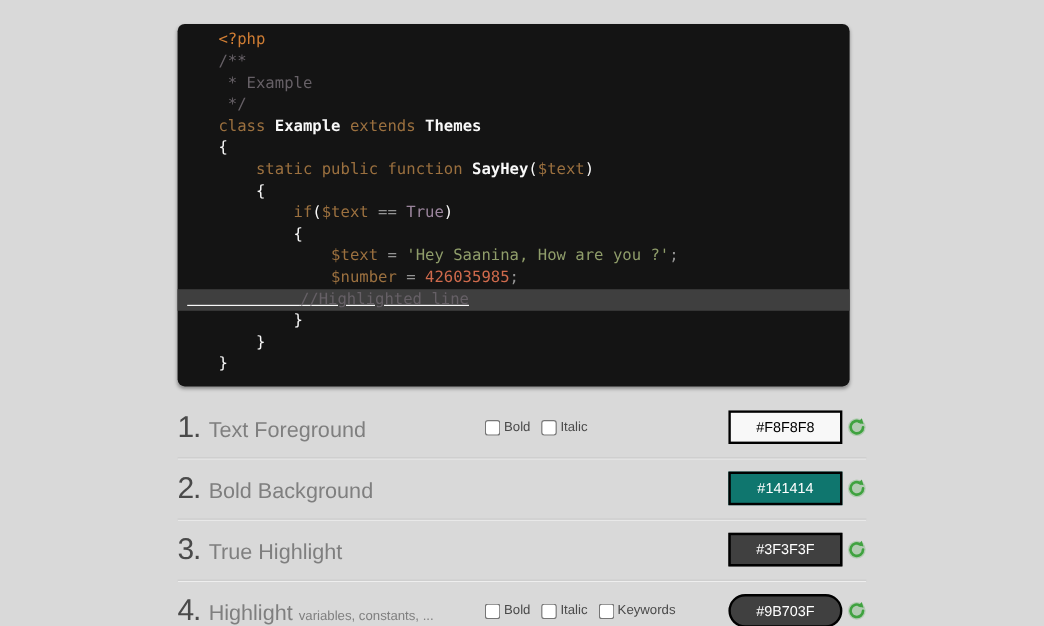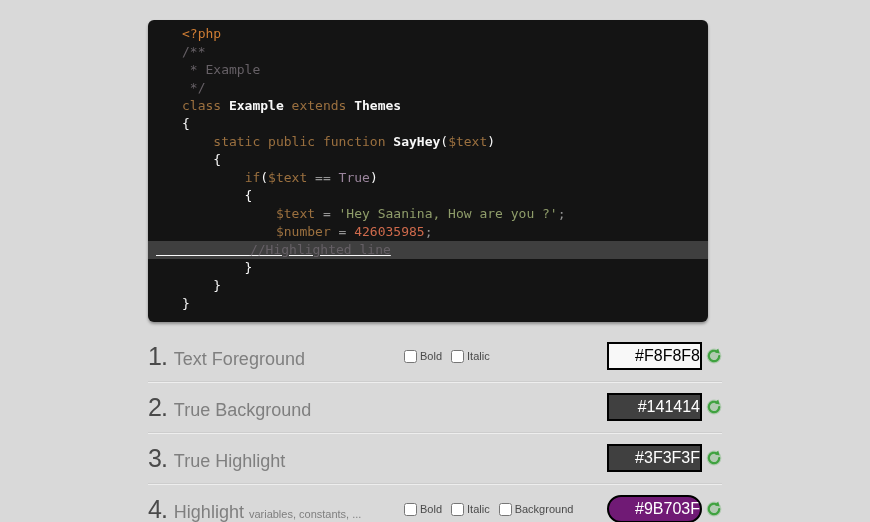--- a/index.html
+++ b/index.html
@@ -38,22 +38,22 @@
 
   .checks { display:flex; align-items:center; font-size:11px; color:#4a4a4a; }
   .chk { display:flex; align-items:center; margin-right:9px; cursor:pointer; }
   .chk input { width:13px; height:13px; margin:0 3px 0 0; }
 
   .swatch-area { margin-left:auto; display:flex; align-items:center; }
   .swatch {
     box-sizing:border-box;
     width:95px; height:28px;
     border:2px solid #000;
-    text-align:right;
-    font-size:16px;
+    text-align:center;
+    font-size:12px;
     font-family:"Liberation Sans", sans-serif;
     padding:0;
   }
   .reset { margin-left:4px; cursor:pointer; color:var(--reset-color, #3FA23F); }
   .reset svg { width:16px; height:16px; display:block; }
 </style>
 </head>
 <body>
 
 <div class="wrap">
@@ -85,24 +85,24 @@
               <path d="M13.2 8a5.2 5.2 0 1 1-2.1-4.2" fill="none" stroke="currentColor" stroke-width="2.2" stroke-linecap="round"></path>
               <path d="M12.2 0.6 L13.6 5.4 L8.8 4.2 Z" fill="currentColor"></path>
             </svg>
         </span>
       </div>
     </div>
 
     <div class="row">
       <div class="label-area">
         <span class="num">2.</span>
-        <span class="lbl">True Background</span>
+        <span class="lbl">Bold Background</span>
       </div>
       <div class="swatch-area">
-        <input class="swatch" value="#141414" style="background: #404040; color: rgb(255, 255, 255);">
+        <input class="swatch" value="#141414" style="background: #0f766e; color: rgb(255, 255, 255);">
         <span class="reset">
           <svg viewBox="0 0 16 16">
               <circle cx="8" cy="8" r="7.4" fill="currentColor" opacity="0.25"></circle>
               <path d="M13.2 8a5.2 5.2 0 1 1-2.1-4.2" fill="none" stroke="currentColor" stroke-width="2.2" stroke-linecap="round"></path>
               <path d="M12.2 0.6 L13.6 5.4 L8.8 4.2 Z" fill="currentColor"></path>
             </svg>
         </span>
       </div>
     </div>
 
@@ -133,25 +133,25 @@
         <label class="chk">
           <input type="checkbox" style="">
           <span>Bold</span>
         </label>
         <label class="chk">
           <input type="checkbox" style="">
           <span>Italic</span>
         </label>
         <label class="chk">
           <input type="checkbox" style="">
-          <span>Background</span>
+          <span>Keywords</span>
         </label>
       </div>
       <div class="swatch-area">
-        <input class="swatch" value="#9B703F" style="background: #701a75; color: rgb(255, 255, 255); border-radius: 14px;">
+        <input class="swatch" value="#9B703F" style="background: #404040; color: rgb(255, 255, 255); border-radius: 14px;">
         <span class="reset">
           <svg viewBox="0 0 16 16">
               <circle cx="8" cy="8" r="7.4" fill="currentColor" opacity="0.25"></circle>
               <path d="M13.2 8a5.2 5.2 0 1 1-2.1-4.2" fill="none" stroke="currentColor" stroke-width="2.2" stroke-linecap="round"></path>
               <path d="M12.2 0.6 L13.6 5.4 L8.8 4.2 Z" fill="currentColor"></path>
             </svg>
         </span>
       </div>
     </div>
 

